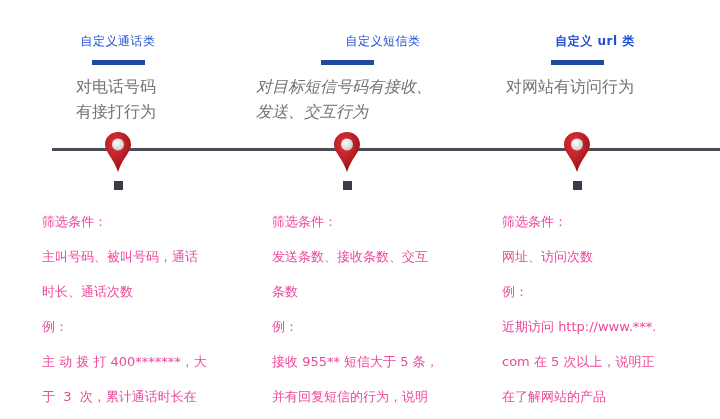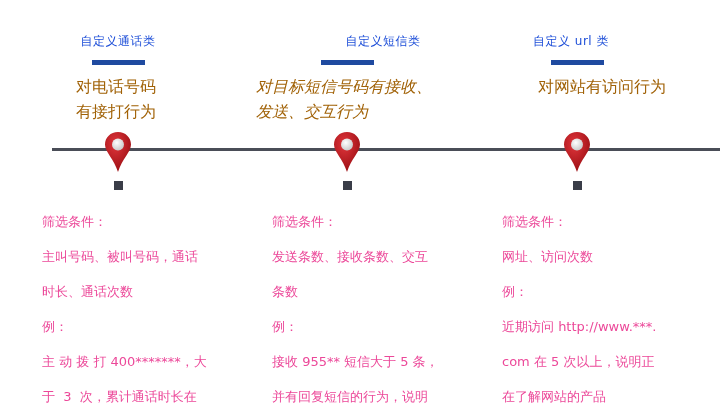--- a/index.html
+++ b/index.html
@@ -1,21 +1,21 @@
 <!DOCTYPE html>
 <html><head>
   <meta charset="utf-8">
   <style>
     html, body { margin: 0; padding: 0; background: #ffffff; }
     body { width: 720px; height: 419px; position: relative; overflow: hidden;
            font-family: "DejaVu Sans", "Liberation Sans", sans-serif; color: #2b2b2b; }
     .timeline-line { position: absolute; left: 52px; top: 148px; width: 668px; height: 3px; background: #4a4d57; }
     .title { position: absolute; top: 33px; font-size: 12px; color: #1d4ed8; white-space: nowrap; text-align: center; letter-spacing: 0.5px; }
     .underline { position: absolute; top: 60px; height: 5px; background: #1f4aa0; }
-    .subtitle { position: absolute; top: 74px; font-size: 16px; color: #a16207; line-height: 25px; white-space: pre; }
+    .subtitle { position: absolute; top: 74px; font-size: 16px; color: #737373; line-height: 25px; white-space: pre; }
     .pin { position: absolute; top: 131px; width: 28px; height: 42px; }
     .marker { position: absolute; top: 181px; width: 9px; height: 9px; background: #3a3d48; }
     .details { position: absolute; top: 204px; font-size: 13px; line-height: 35px; color: #ec4899; white-space: pre; }
   </style>
 </head>
 <body>
 
 <div>
   <div class="timeline-line"></div>
 
@@ -68,23 +68,23 @@
   <div class="marker" style="left:343px;"></div>
   <div class="details" style="left:272px;">筛选条件：
 发送条数、接收条数、交互
 条数
 例：
 接收 955** 短信大于 5 条，
 并有回复短信的行为，说明
 正在接触短信号码相关的产
 品</div>
 
-  <div class="title" style="left:512px; width:118px;">自定义 url 类</div>
+  <div class="title" style="left:536px; width:118px;font-weight:bold;">自定义 url 类</div>
   <div class="underline" style="left:551px; width:53px;"></div>
-  <div class="subtitle" style="left:506px;margin-left:32px;">对网站有访问行为</div>
+  <div class="subtitle" style="left:506px;">对网站有访问行为</div>
   <svg class="pin" style="left:563px;" viewBox="0 0 28 42">
     <defs>
       <radialGradient id="pg3" cx="40%" cy="30%" r="70%">
           <stop offset="0%" stop-color="#e0353b"></stop>
           <stop offset="100%" stop-color="#9c0f14"></stop>
         </radialGradient>
       <radialGradient id="wg3" cx="40%" cy="35%" r="60%">
           <stop offset="0%" stop-color="#ffffff"></stop>
           <stop offset="100%" stop-color="#cfcfcf"></stop>
         </radialGradient>

